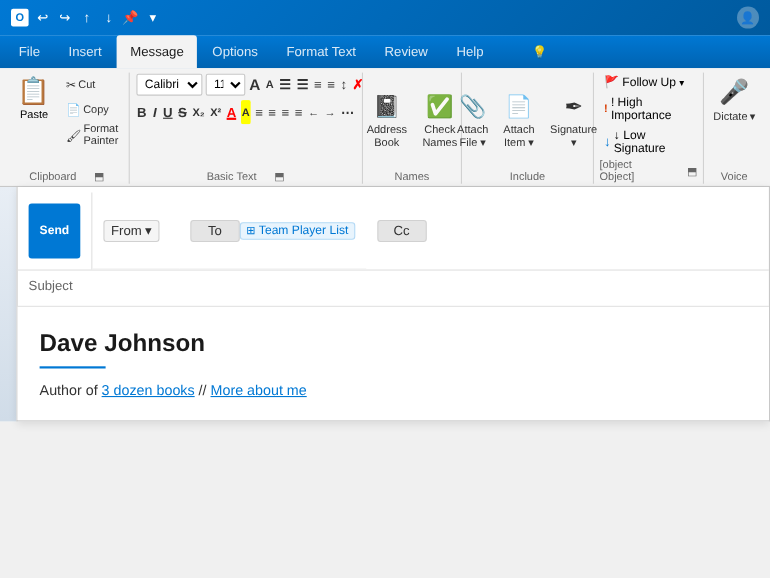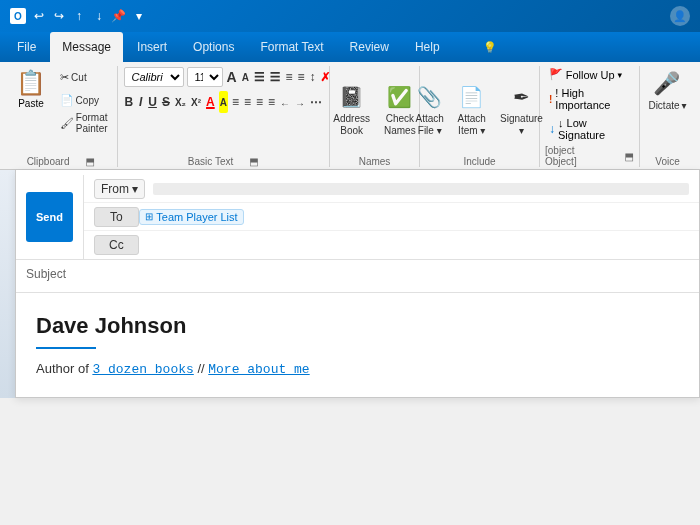--- a/index.html
+++ b/index.html
@@ -199,21 +199,20 @@
       gap: 3px;
     }
     .font-select {
       background: white;
       border: 1px solid #c8c8c8;
       border-radius: 2px;
       padding: 1px 3px;
       font-size: 11px;
       width: 90px;
       height: 20px;
-      font-style: italic;
     }
     .font-size-select {
       background: white;
       border: 1px solid #c8c8c8;
       border-radius: 2px;
       padding: 1px 3px;
       font-size: 11px;
       width: 36px;
       height: 20px;
     }
@@ -319,21 +318,20 @@
     }
     .send-col {
       display: flex;
       align-items: center;
       padding: 5px;
       border-right: 1px solid #e0e0e0;
     }
     .headers-col {
       flex: 1;
       display: flex;
-      flex-direction: column;
     }
     .to-field {
       display: flex;
       align-items: center;
       gap: 5px;
       flex: 1;
     }
     .recipient-tag {
       background: #e8f4fd;
       border: 1px solid #b3d9f5;
@@ -390,21 +388,20 @@
       margin-bottom: 12px;
     }
     .author-line {
       font-size: 13px;
       color: #333;
     }
     .author-link {
       color: #0078d4;
       text-decoration: underline;
       cursor: pointer;
-      font-family: Liberation Mono, monospace;
     }
 
     
     .main-layout {
       display: flex;
       flex: 1;
       background: #f0f4f8;
     }
     .left-margin {
       width: 15px;
@@ -433,22 +430,22 @@
     <button class="title-bar-btn">📌</button>
     <button class="title-bar-btn">▾</button>
   </div>
   <div class="title-bar-controls">
     <div style="width:20px;height:20px;background:rgba(255,255,255,0.3);border-radius:50%;display:flex;align-items:center;justify-content:center;font-size:11px;cursor:pointer;">👤</div>
   </div>
 </div>
 
 <div class="ribbon-tabs">
   <div class="ribbon-tab">File</div>
+  <div class="ribbon-tab">Insert</div>
   <div class="ribbon-tab active">Message</div>
-  <div class="ribbon-tab">Insert</div>
   <div class="ribbon-tab">Options</div>
   <div class="ribbon-tab">Format Text</div>
   <div class="ribbon-tab">Review</div>
   <div class="ribbon-tab">Help</div>
   <div class="ribbon-tab-tell" style="margin-left:30px;">
     <span>💡</span>
   </div>
 </div>
 
 <div class="ribbon-content">

